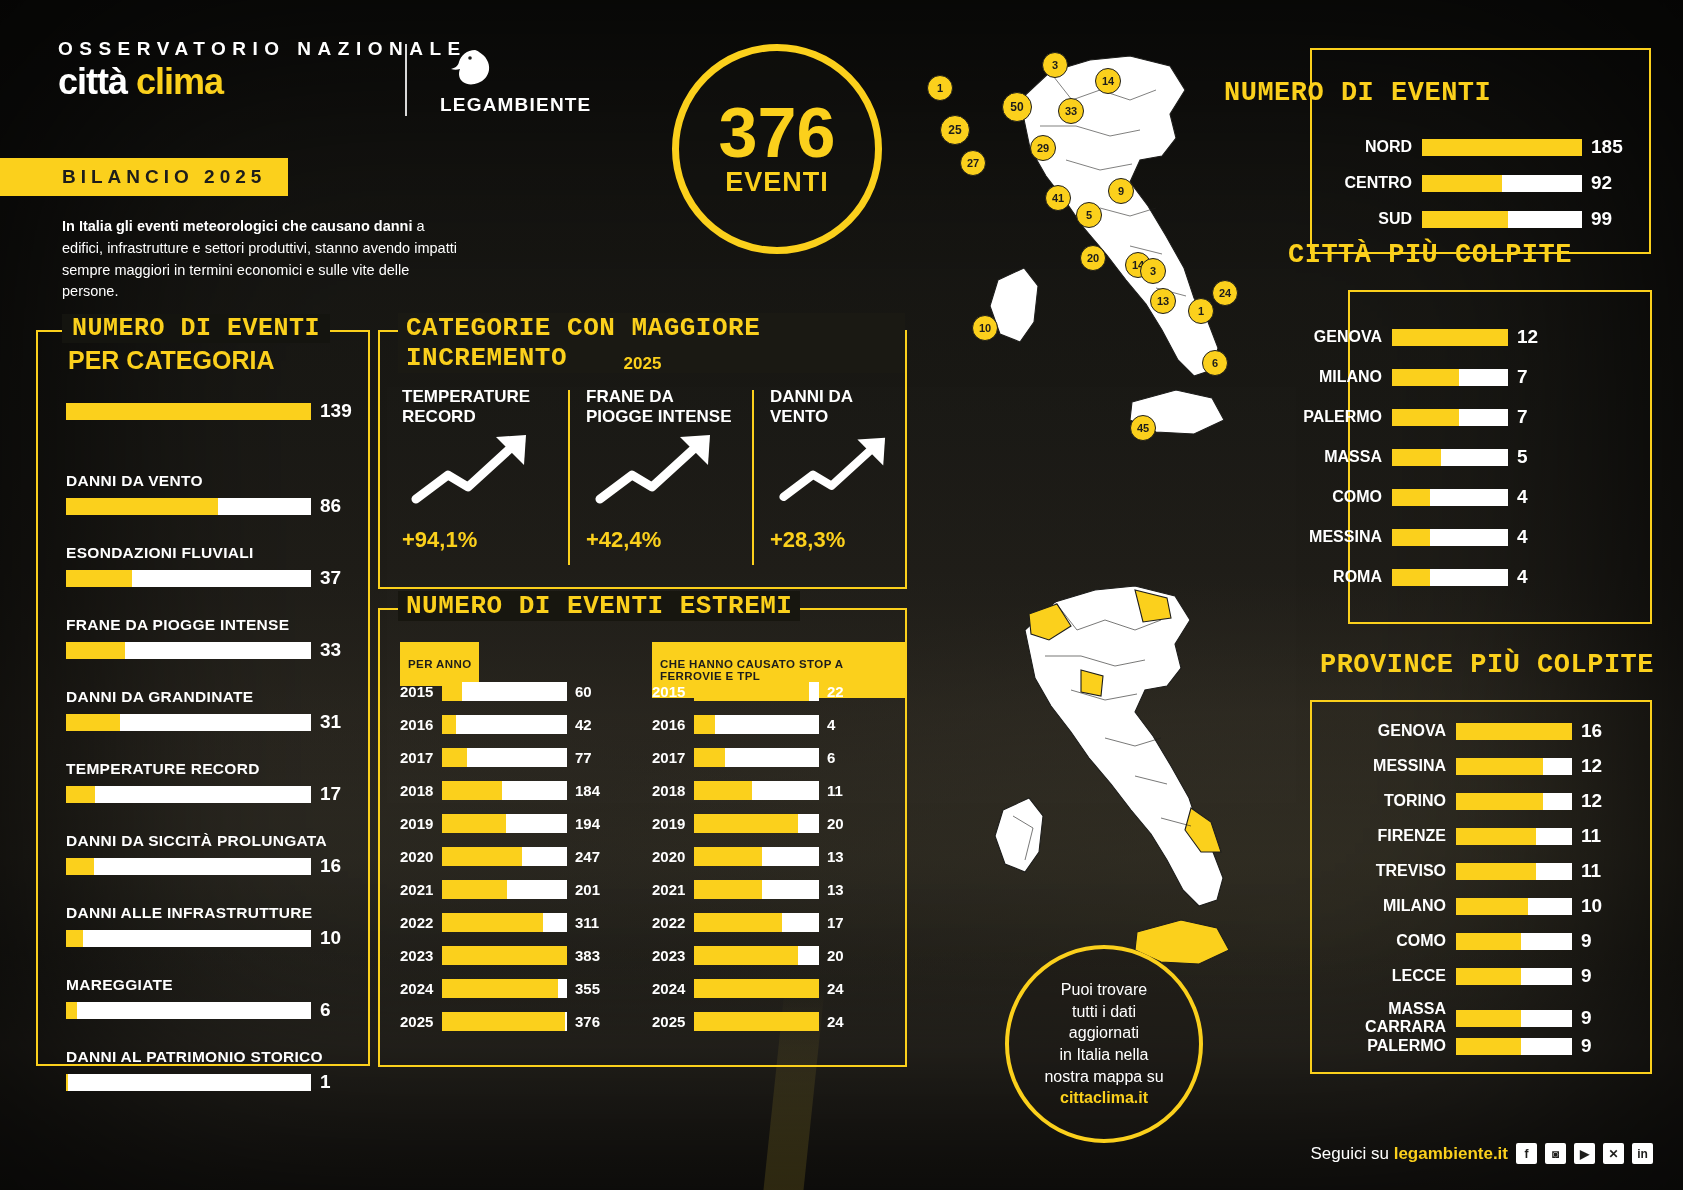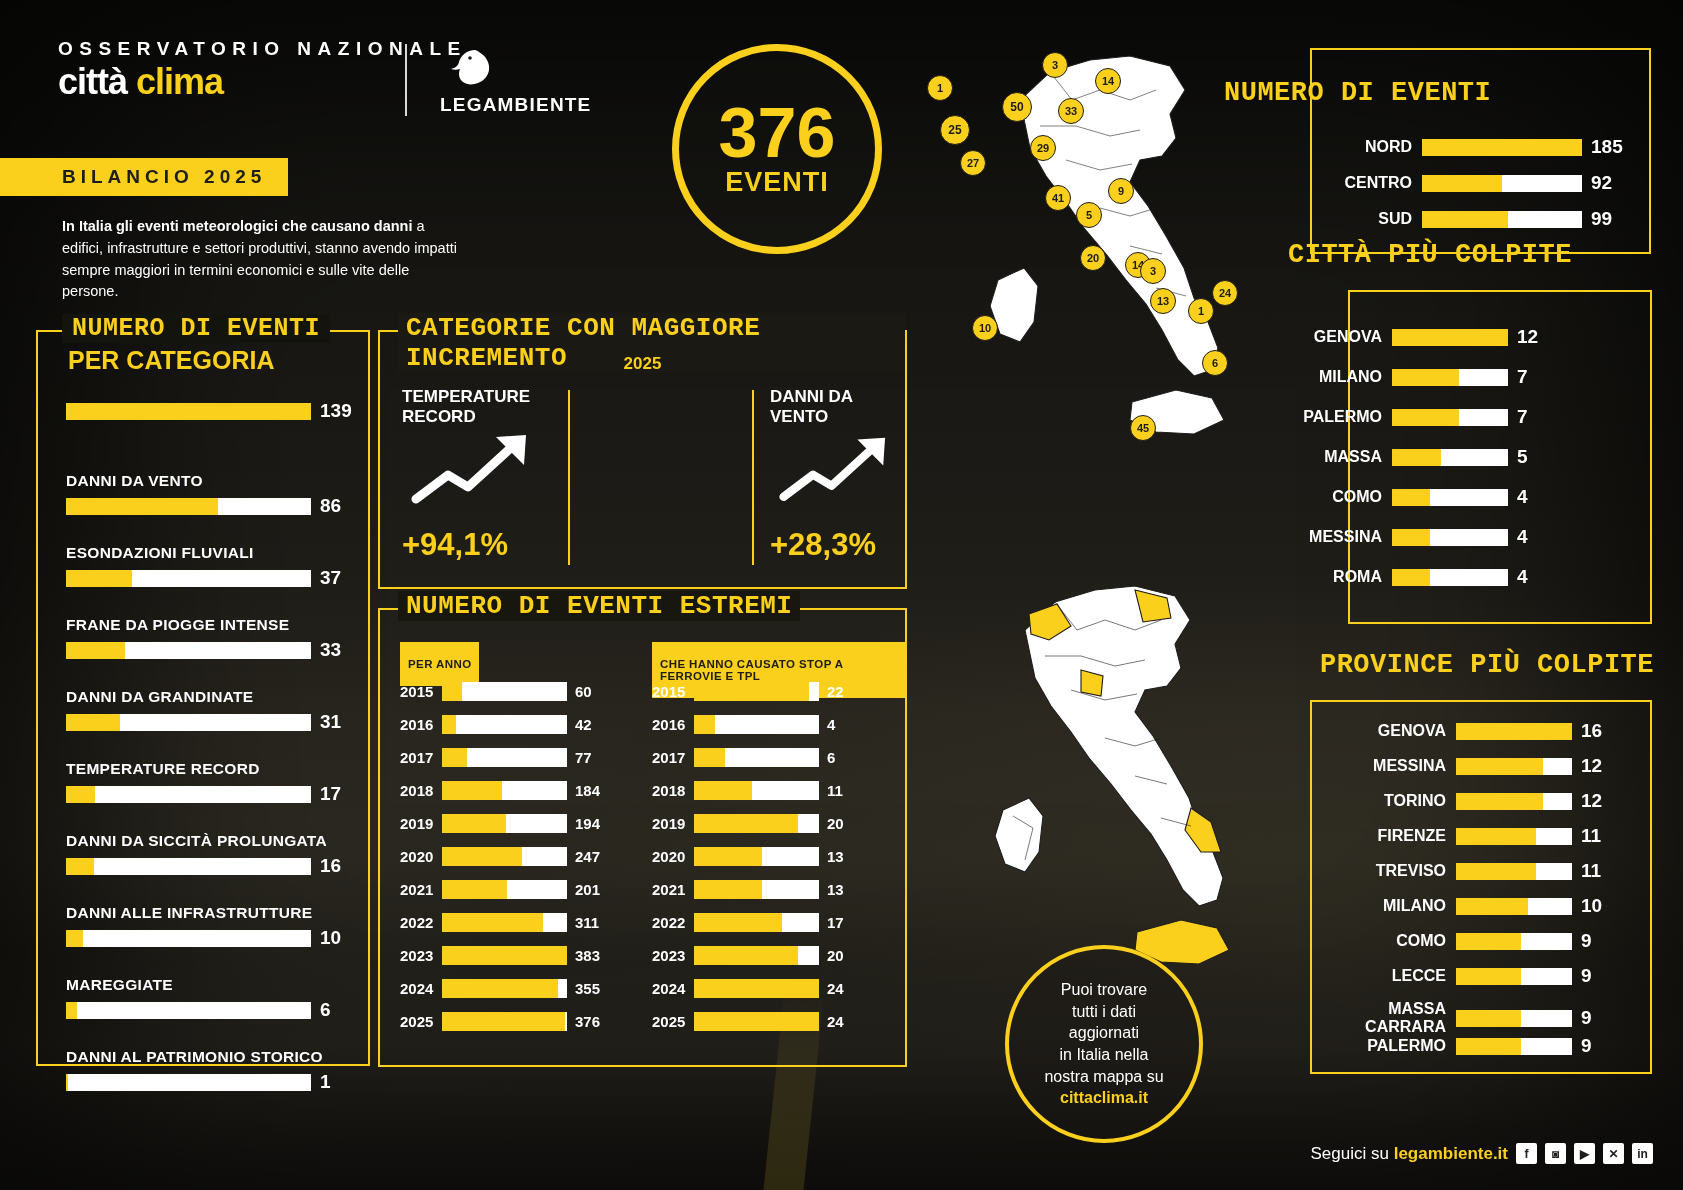--- a/index.html
+++ b/index.html
@@ -80,21 +80,21 @@
   .lp-title2{position:absolute;left:30px;top:14px;font-size:25px;color:#fbd01c;font-weight:bold;}
   .cat-item{position:absolute;left:28px;width:278px;}
   .cat-item .bar-lab{display:block;margin-bottom:5px;font-size:15.5px;}
 
   
   #incbox{left:378px;top:330px;width:525px;height:255px;}
   #incbox .title{position:absolute;left:18px;top:-19px;background:#1a1913;padding:0 8px;font-size:26px;}
   .inc-year{position:absolute;top:22px;left:0;right:0;text-align:center;color:#fbd01c;font-weight:bold;font-size:17px;}
   .inc-col{position:absolute;top:55px;width:160px;}
   .inc-col .cl{font-weight:bold;font-size:17px;line-height:1.15;color:#fff;}
-  .inc-col .cv{position:absolute;top:138px;left:0;font-size:31px;font-weight:bold;color:#fbd01c;}
+  .inc-col .cv{position:absolute;top:138px;left:0;font-size:22px;font-weight:bold;color:#fbd01c;}
   .inc-div{position:absolute;top:58px;width:2px;height:175px;background:#fbd01c;}
   .arrow{position:absolute;top:52px;left:8px;}
 
   
   #estremi{left:378px;top:608px;width:525px;height:455px;}
   #estremi .title{position:absolute;left:18px;top:-19px;background:#17160f;padding:0 8px;font-size:26px;}
   .tag{position:absolute;background:#fbd01c;color:#1d1d1b;font-weight:bold;font-size:11.5px;padding:16px 8px;letter-spacing:.4px;}
   .yr-row{position:absolute;display:flex;align-items:center;}
   .yr-lab{width:42px;font-weight:bold;font-size:15px;color:#fff;}
   .yr-val{margin-left:8px;font-weight:bold;font-size:15px;color:#fff;}
@@ -344,20 +344,29 @@
     <div class="cl"><span>TEMPERATURE</span><br>
       <span>RECORD</span></div>
     <svg class="arrow" style="top:44px" width="130" height="80" viewBox="0 0 130 80">
       <polyline points="6,68 38,44 58,56 104,14" fill="none" stroke="#ffffff" stroke-width="9" stroke-linejoin="round" stroke-linecap="round"></polyline>
       <polygon points="86,6 116,4 114,34" fill="#ffffff"></polygon>
     </svg>
     <div class="cv" style="top:140px">+94,1%</div>
   </div>
   <div class="inc-div" style="left:188px"></div>
 
+  <div class="inc-col" style="left:206px;height:180px">
+    <div class="cl"><span>FRANE DA</span><br>
+      <span>PIOGGE INTENSE</span></div>
+    <svg class="arrow" style="top:44px" width="130" height="80" viewBox="0 0 130 80">
+      <polyline points="6,68 38,44 58,56 104,14" fill="none" stroke="#ffffff" stroke-width="9" stroke-linejoin="round" stroke-linecap="round"></polyline>
+      <polygon points="86,6 116,4 114,34" fill="#ffffff"></polygon>
+    </svg>
+    <div class="cv" style="top:140px">+42,4%</div>
+  </div>
   <div class="inc-div" style="left:372px"></div>
 
   <div class="inc-col" style="left:390px;height:180px">
     <div class="cl"><span>DANNI DA</span><br>
       <span>VENTO</span></div>
     <svg class="arrow" style="top:44px" width="120" height="80" viewBox="0 0 130 80">
       <polyline points="6,68 38,44 58,56 104,14" fill="none" stroke="#ffffff" stroke-width="9" stroke-linejoin="round" stroke-linecap="round"></polyline>
       <polygon points="86,6 116,4 114,34" fill="#ffffff"></polygon>
     </svg>
     <div class="cv" style="top:140px">+28,3%</div>

